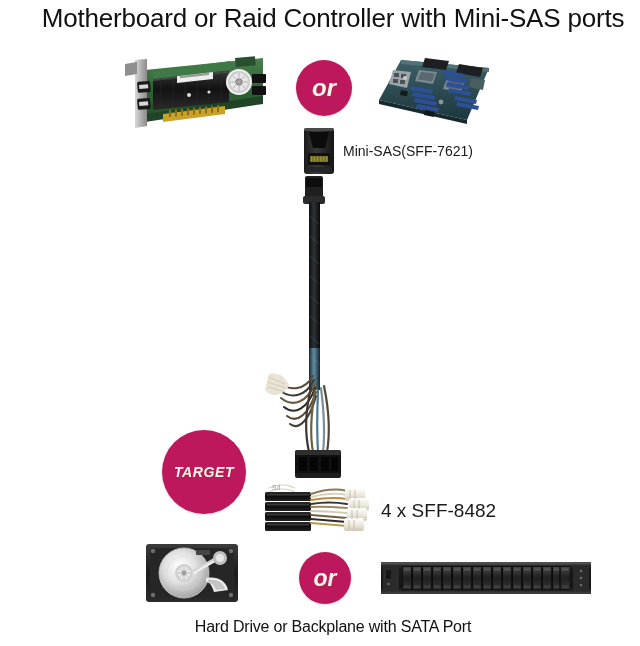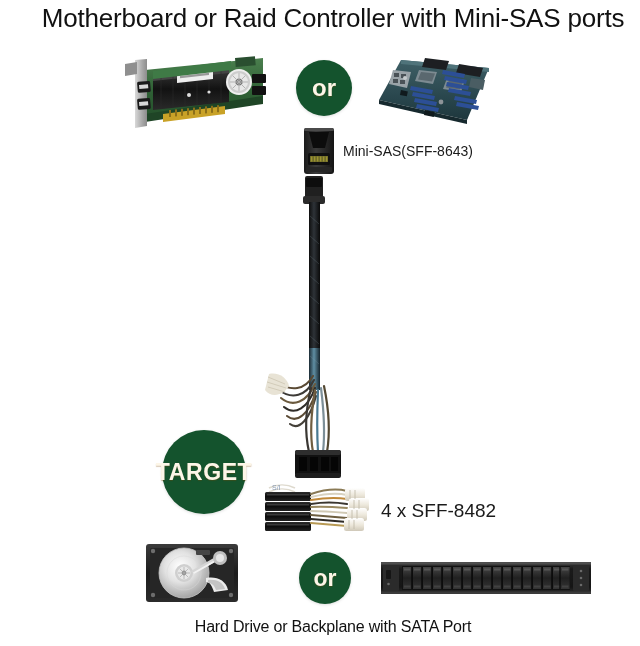--- a/index.html
+++ b/index.html
@@ -43,49 +43,50 @@
     line-height: 30px;
     letter-spacing: -0.2px;
     color: #111;
     white-space: nowrap;
   }
 
   
   .badge {
     position: absolute;
     border-radius: 50%;
-    background: #14532d;
+    background: #be185d;
     color: #fdf6e8;
     display: flex;
     align-items: center;
     justify-content: center;
     font-weight: bold;
     text-shadow: 0 1px 1px rgba(120,70,0,0.35);
     box-shadow: 0 1px 3px rgba(0,0,0,0.13);
+    font-style: italic;
   }
   .badge-or-top {
     left: 283px; top: 60px;
     width: 56px; height: 56px;
     font-size: 24px;
   }
   .badge-or-bottom {
     left: 286px; top: 552px;
     width: 52px; height: 52px;
     font-size: 23px;
   }
   .badge-host {
     left: 152px; top: 136px;
     width: 84px; height: 84px;
     font-size: 24px;
     letter-spacing: 1.2px;
   }
   .badge-target {
     left: 149px; top: 430px;
     width: 84px; height: 84px;
-    font-size: 23px;
+    font-size: 14px;
     letter-spacing: 0.6px;
   }
 
   
   .lbl {
     position: absolute;
     color: #1a1a1a;
     white-space: nowrap;
   }
   .lbl-minisas {
@@ -284,21 +285,21 @@
         <rect x="17" y="30.5" width="1.3" height="5"></rect>
           <rect x="20" y="30.5" width="1.3" height="5"></rect>
         <rect x="23" y="30.5" width="1.3" height="5"></rect>
           <rect x="26" y="30.5" width="1.3" height="5"></rect>
       </g>
       <rect x="6" y="41" width="26" height="5" rx="1" fill="#262626"></rect>
       <rect x="4" y="2" width="30" height="3" rx="1.5" fill="#4a4a4a"></rect>
     </svg>
   </div>
 
-  <div class="lbl lbl-minisas">Mini-SAS(SFF-8643)</div>
+  <div class="lbl lbl-minisas">Mini-SAS(SFF-7621)</div>
 
   <div class="photo cable-run">
     <svg width="100" height="320" viewBox="0 0 100 320">
       <defs>
         <linearGradient id="sleeveG" x1="0" y1="0" x2="1" y2="0">
           <stop offset="0%" stop-color="#0e0e0e"></stop>
           <stop offset="45%" stop-color="#2e3338"></stop>
           <stop offset="100%" stop-color="#0a0a0a"></stop>
         </linearGradient>
         <linearGradient id="sleeveG2" x1="0" y1="0" x2="1" y2="0">

